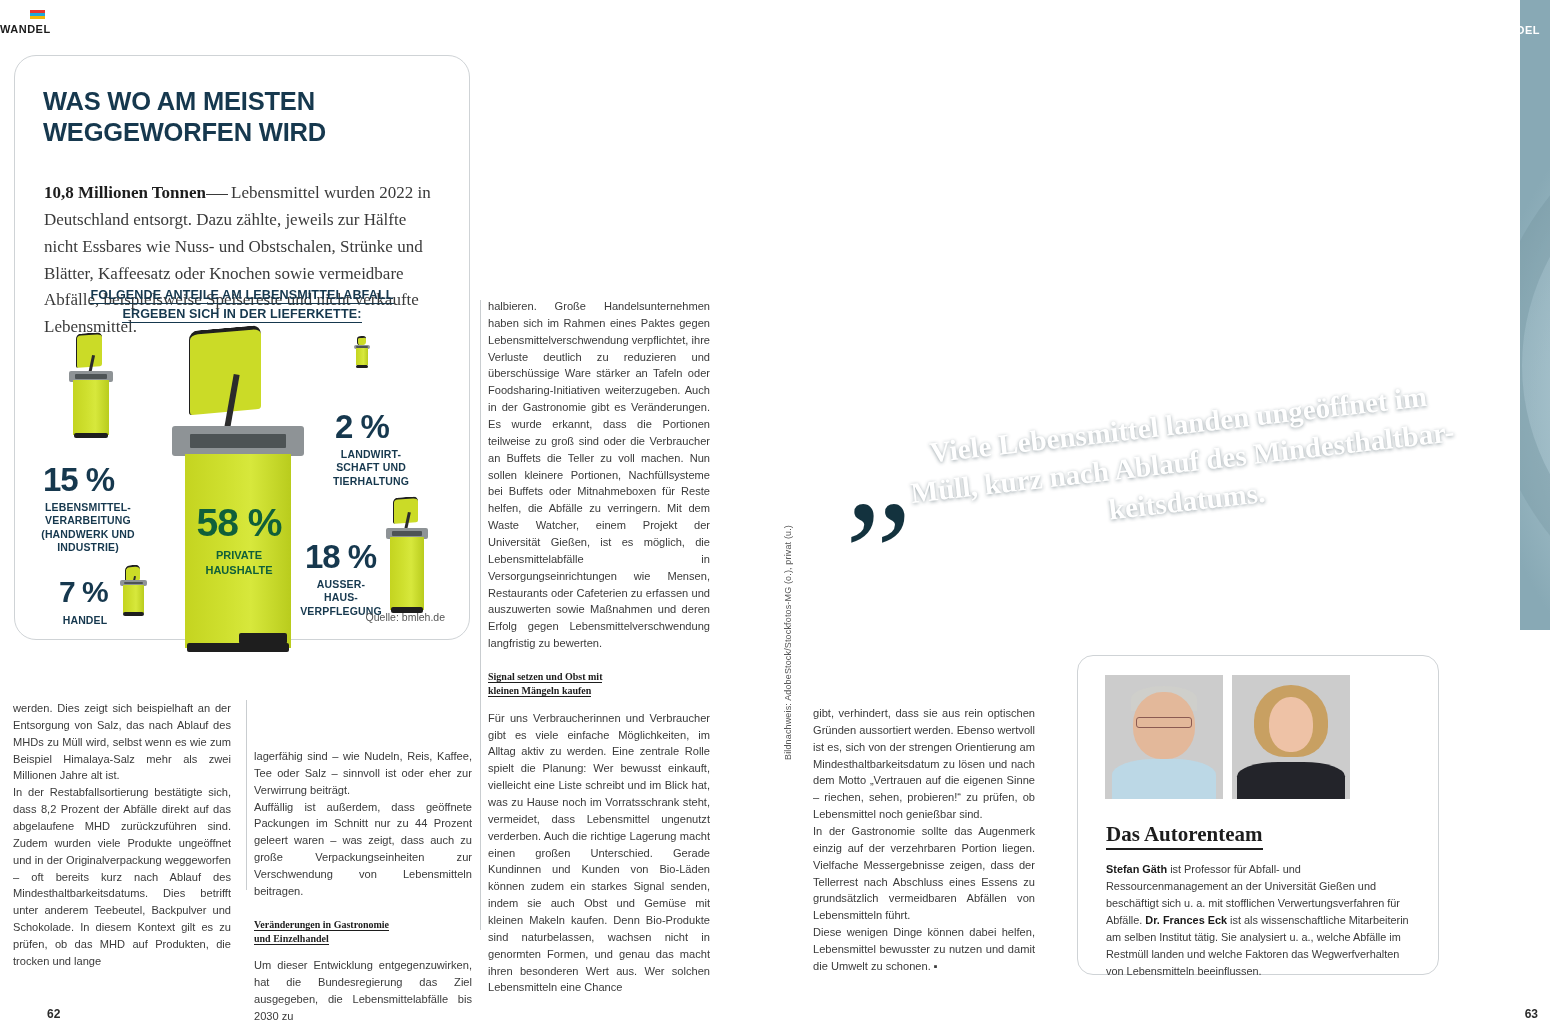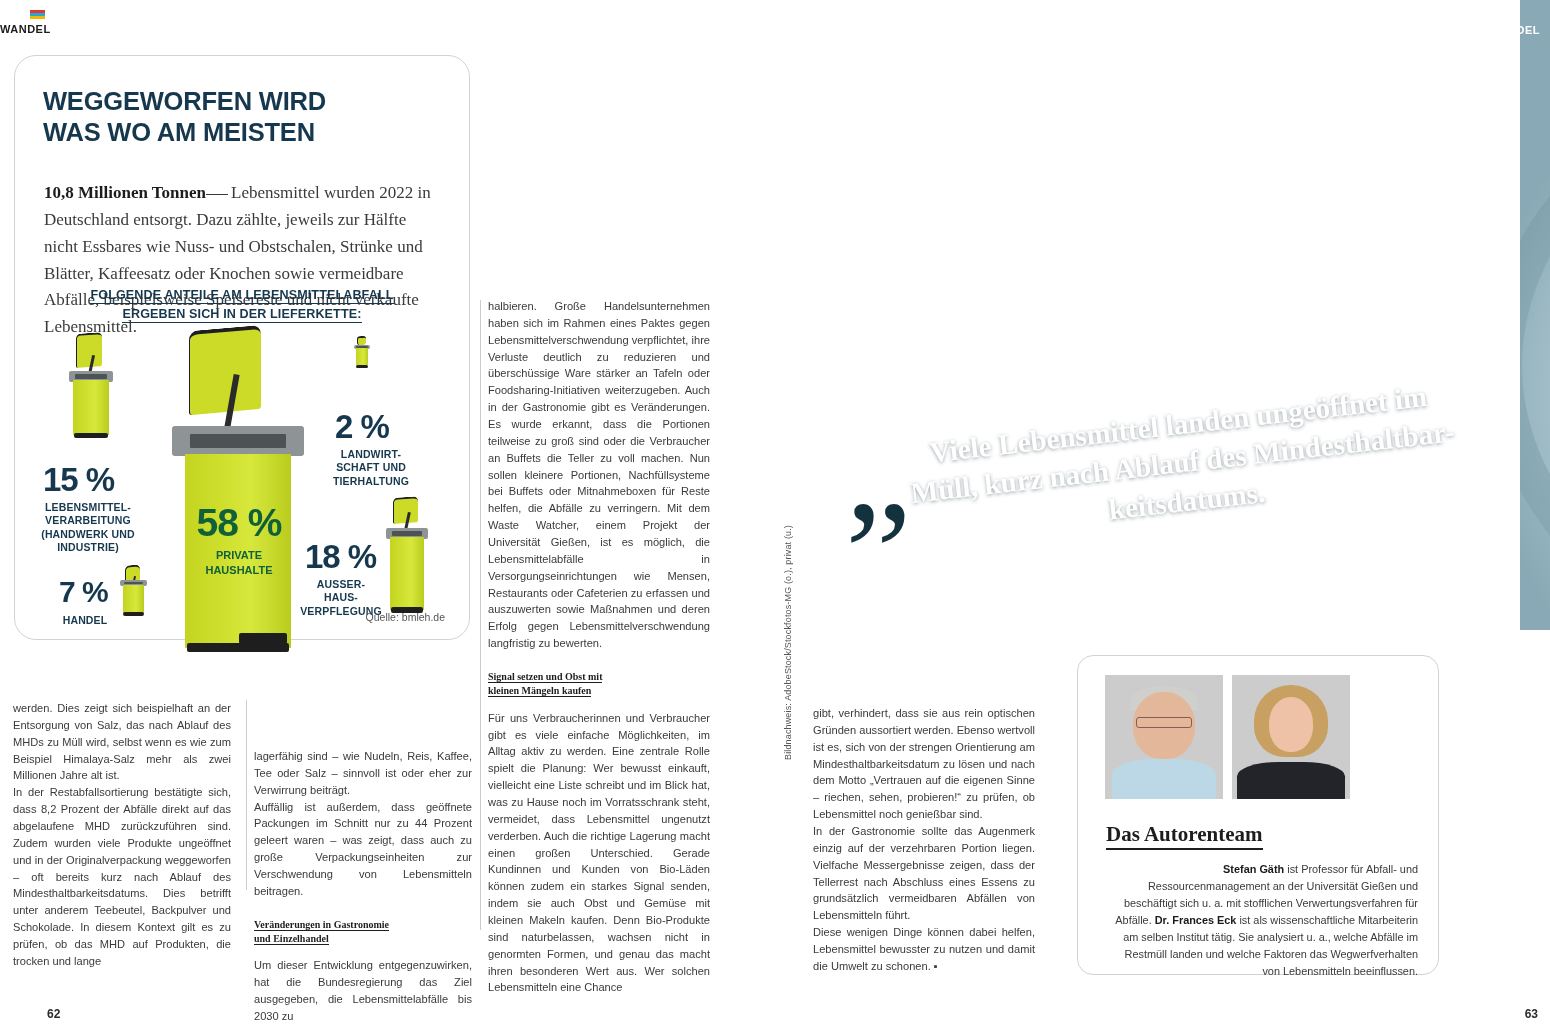--- a/index.html
+++ b/index.html
@@ -151,21 +151,21 @@
   .ph.p2 .face { left:31%; top:18%; width:38%; height:44%; background:#eec2a6; }
   .ph.p2 .shirt { position:absolute; left:4%; bottom:0; width:92%; height:30%; background:#23242a; border-radius:38% 38% 0 0; }
 
   .authorbox h3 {
     position:absolute; left:28px; top:166px;
     font-family:"Liberation Serif", serif; font-weight:700; font-size:21px;
     color:#1d1d1d; border-bottom:2px solid #1d1d1d; padding-bottom:1px;
   }
   .authorbox .bio {
     position:absolute; left:28px; top:205px; width:312px;
-    font-size:10.9px; line-height:1.56; color:#3a3a3a; text-align:right;
+    font-size:10.9px; line-height:1.56; color:#3a3a3a; text-align:left;
   }
   .authorbox .bio b { color:#1a1a1a; font-weight:700; }
 </style>
 </head>
 <body>
 
 <div class="spread">
 
   <div class="page-left">
 
@@ -173,22 +173,22 @@
       <i></i>
         <i></i>
         <i></i>
     </div>
     <div class="runhead runhead-left">WANDEL</div>
     <div class="folio folio-left">62</div>
 
     <div class="infocard">
 
       <div class="info-title">
+        <div>WAS WO AM MEISTEN</div>
         <div>WEGGEWORFEN WIRD</div>
-        <div>WAS WO AM MEISTEN</div>
       </div>
 
       <div class="info-lead">
         <b>10,8 Millionen Tonnen</b><span class="lead-rule"></span><span>Lebensmittel wurden 2022 in Deutschland entsorgt. Dazu zählte, jeweils zur Hälfte nicht Essbares wie Nuss- und Obstschalen, Strünke und Blätter, Kaffeesatz oder Knochen sowie vermeidbare Abfälle, beispielsweise Speisereste und nicht verkaufte Lebensmittel.</span>
       </div>
 
       <div class="chart-head">
         <span>FOLGENDE ANTEILE AM LEBENSMITTELABFALL</span><br>
         <span>ERGEBEN SICH IN DER LIEFERKETTE:</span>
       </div>

